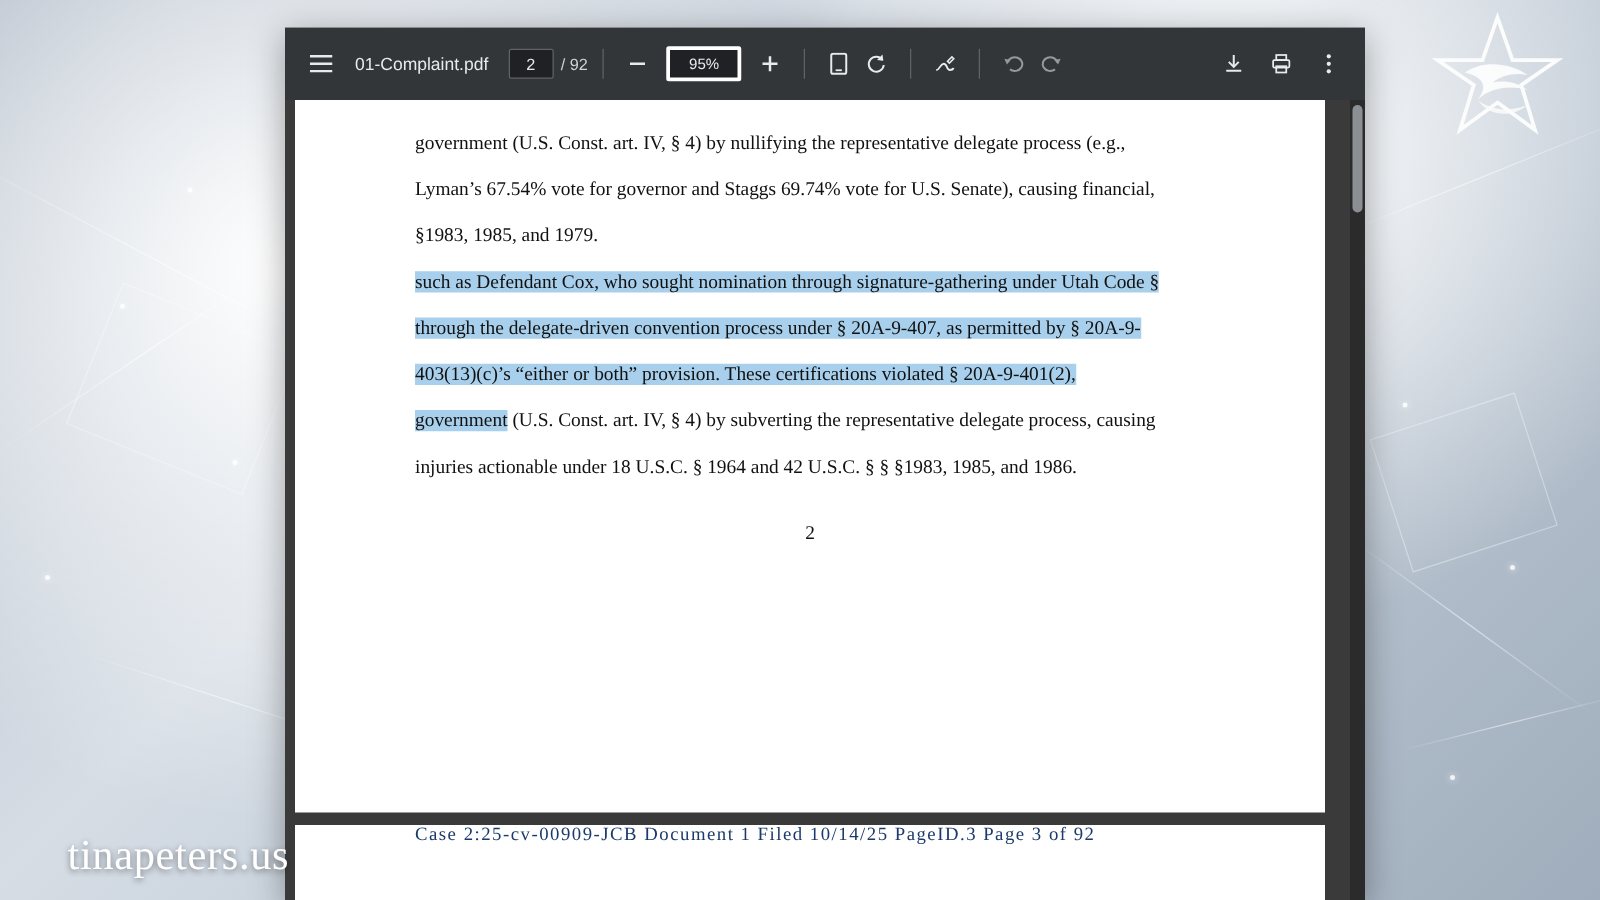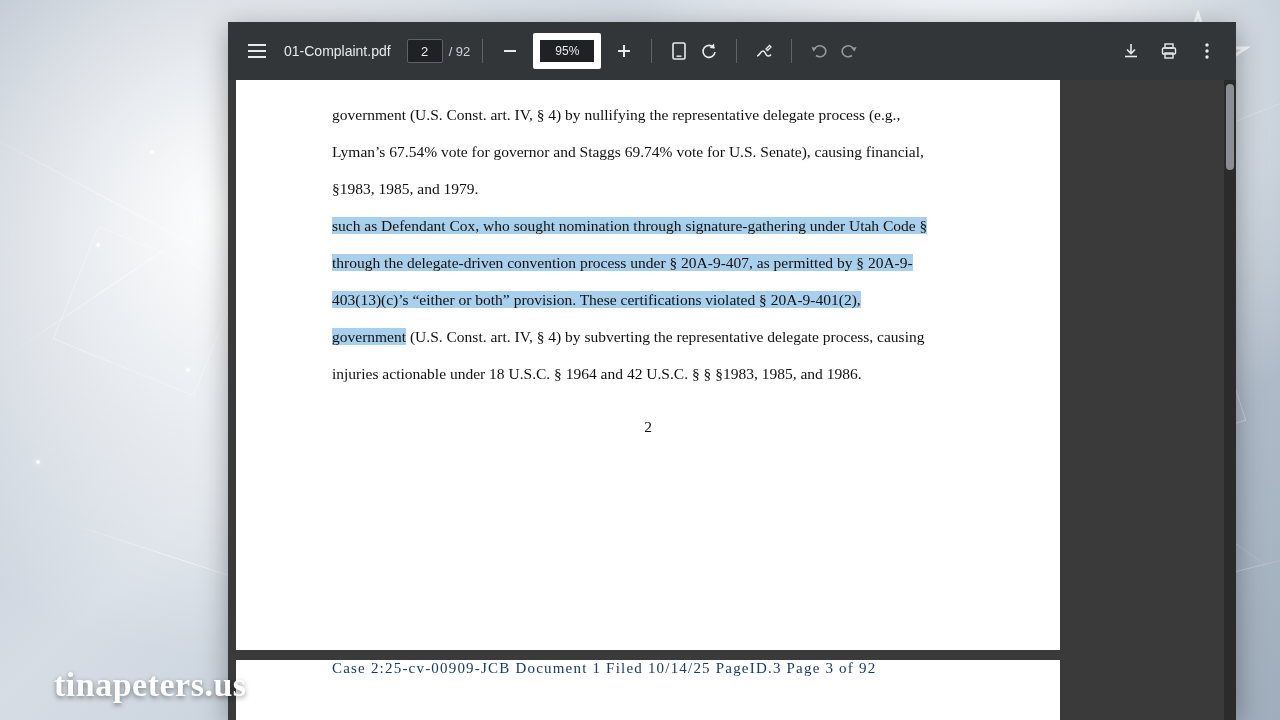--- a/index.html
+++ b/index.html
@@ -57,33 +57,33 @@
     height: 120px;
     opacity: 0.92;
   }
 
   
   .site-wm {
     position: absolute;
     left: 54px;
     bottom: 16px;
     font-size: 34px;
-    font-weight: bold;
+    font-weight: normal;
     color: #ffffff;
     letter-spacing: 0.5px;
     text-shadow: 0 2px 5px rgba(0,0,0,0.45);
     font-family: "Liberation Serif", serif;
   }
 
   
   .viewer {
     position: absolute;
     left: 228px;
     top: 22px;
-    width: 1008px;
+    width: 864px;
     height: 698px;
     background: #ffffff;
     box-shadow: 0 6px 26px rgba(0,0,0,0.35);
   }
 
   .toolbar {
     height: 58px;
     background: #323639;
     display: flex;
     align-items: center;
@@ -137,21 +137,21 @@
   }
   .zoom-group {
     display: flex;
     align-items: center;
     gap: 8px;
   }
   .zoom-val {
     min-width: 46px;
     height: 22px;
     background: #202124;
-    border: 7px solid #ffffff;
+    border: 3px solid #ffffff;
     border-radius: 2px;
     color: #e8eaed;
     font-size: 12px;
     display: flex;
     align-items: center;
     justify-content: center;
     padding: 0 4px;
   }
   .spacer { flex: 1 1 auto; }
 

